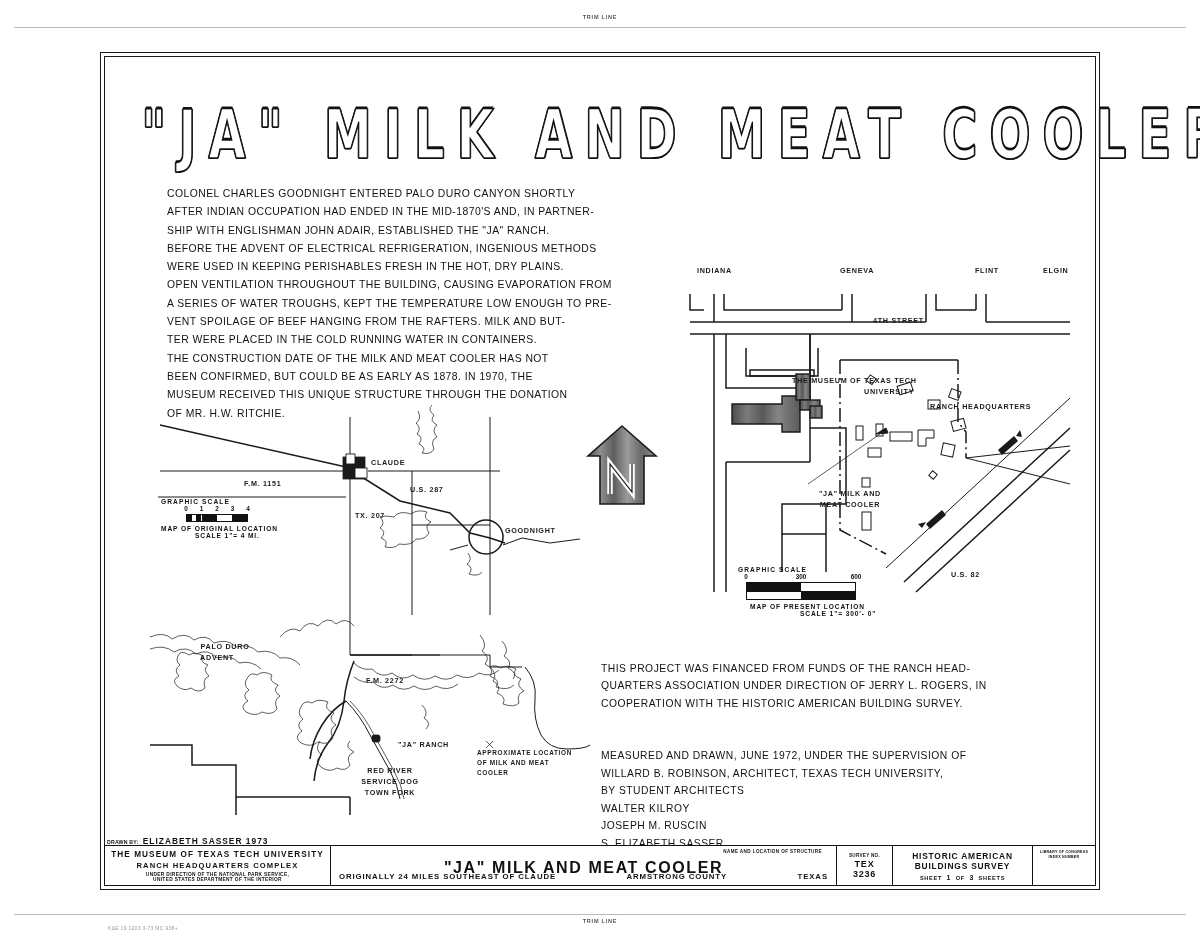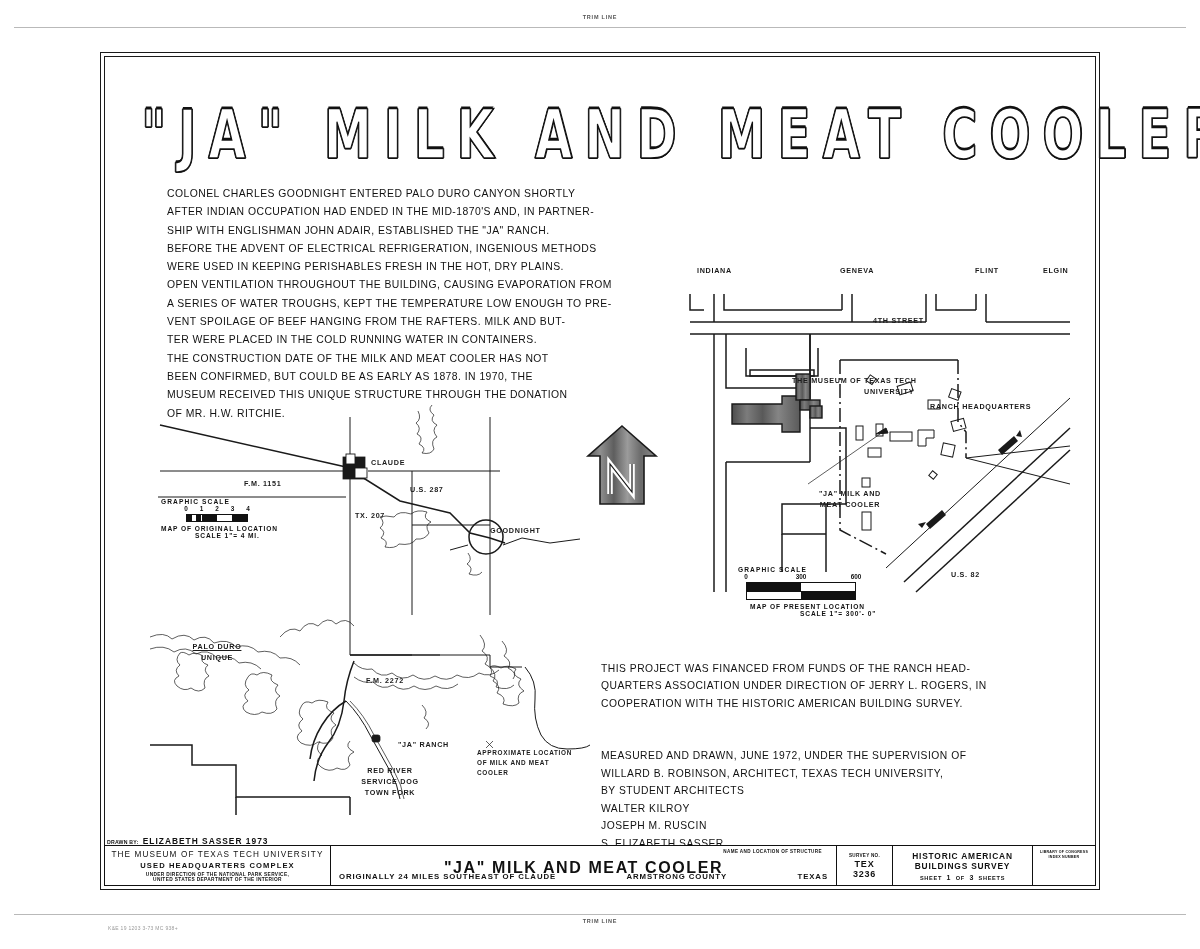--- a/index.html
+++ b/index.html
@@ -109,21 +109,21 @@
     border-right:1.4px solid #111;box-sizing:border-box;position:relative;
     display:flex;flex-direction:column;justify-content:center;align-items:center;
   }
   .tcell:last-child{border-right:none;}
   .c-owner{width:226px;}
   .c-name{flex:1;}
   .c-survey{width:56px;}
   .c-habs{width:140px;}
   .c-loc{width:62px;}
 
-  .ln1{font-size:8.2px;font-weight:normal;letter-spacing:1.1px;white-space:nowrap;}
+  .ln1{font-size:8.2px;font-weight:bold;letter-spacing:1.1px;white-space:nowrap;}
   .ln2{font-size:7.6px;font-weight:bold;letter-spacing:1.1px;white-space:nowrap;margin-top:2px;}
   .ln3{font-size:4.8px;font-weight:bold;letter-spacing:.35px;white-space:nowrap;margin-top:2px;}
   .ln4{font-size:4.8px;font-weight:bold;letter-spacing:.35px;white-space:nowrap;}
 
   .caption-top{
     position:absolute;top:3px;left:50%;transform:translateX(-50%);
     font-size:4.6px;font-weight:bold;letter-spacing:.4px;white-space:nowrap;
   }
   .bigname{font-size:16px;font-weight:bold;letter-spacing:1.6px;white-space:nowrap;margin-top:5px;}
   .namerow{
@@ -247,23 +247,23 @@
     <path class="ln w15" d="M86 392 V410"></path>
     <path class="ln w15" d="M200 392 V410"></path>
 
     <path class="ln wthin" d="M336 336 l7 7 M343 336 l-7 7"></path>
   </svg>
 
   <div class="mlbl" style="left:244px;top:479px;">F.M. 1151</div>
   <div class="mlbl" style="left:371px;top:458px;">CLAUDE</div>
   <div class="mlbl" style="left:410px;top:485px;">U.S. 287</div>
   <div class="mlbl" style="left:355px;top:511px;">TX. 207</div>
-  <div class="mlbl" style="left:490px;top:526px;text-align:right;">GOODNIGHT</div>
-  <div class="mlbl center" style="left:172px;top:642px;width:90px;text-decoration:underline;">PALO  DURO</div>
-  <div class="mlbl center" style="left:172px;top:653px;width:90px;">UNIQUE</div>
+  <div class="mlbl" style="left:505px;top:526px;text-align:right;">GOODNIGHT</div>
+  <div class="mlbl center" style="left:180px;top:642px;width:90px;">PALO  DURO</div>
+  <div class="mlbl center" style="left:172px;top:653px;width:90px;">ADVENT</div>
   <div class="mlbl" style="left:366px;top:676px;">F.M. 2272</div>
   <div class="mlbl" style="left:398px;top:740px;">"JA"  RANCH</div>
   <div class="mlbl center" style="left:345px;top:766px;width:90px;">RED RIVER</div>
   <div class="mlbl center" style="left:345px;top:777px;width:90px;">SERVICE DOG</div>
   <div class="mlbl center" style="left:345px;top:788px;width:90px;">TOWN FORK</div>
   <div class="mlbl tiny" style="left:477px;top:749px;">APPROXIMATE  LOCATION</div>
   <div class="mlbl tiny" style="left:477px;top:759px;">OF MILK AND MEAT</div>
   <div class="mlbl tiny" style="left:477px;top:769px;">COOLER</div>
 
   <div class="scaleblock" style="left:161px;top:498px;width:200px;">
@@ -431,21 +431,21 @@
 
   <div class="drawnby">
     <span class="lbl">DRAWN BY:</span>
     <span class="nm">ELIZABETH  SASSER   1973</span>
   </div>
 
   <div class="tblock">
 
     <div class="tcell c-owner">
       <div class="ln1">THE   MUSEUM   OF   TEXAS   TECH  UNIVERSITY</div>
-      <div class="ln2">USED   HEADQUARTERS   COMPLEX</div>
+      <div class="ln2">RANCH   HEADQUARTERS   COMPLEX</div>
       <div class="ln3">UNDER DIRECTION OF THE NATIONAL PARK SERVICE,</div>
       <div class="ln4">UNITED STATES DEPARTMENT OF THE INTERIOR</div>
     </div>
 
     <div class="tcell c-name">
       <div class="caption-top" style="left:auto;right:14px;transform:none;">NAME AND LOCATION OF STRUCTURE</div>
       <div class="bigname">"JA"  MILK  AND  MEAT  COOLER</div>
       <div class="namerow">
         <span class="a">ORIGINALLY   24  MILES  SOUTHEAST  OF  CLAUDE</span>
         <span class="b">ARMSTRONG   COUNTY</span>

